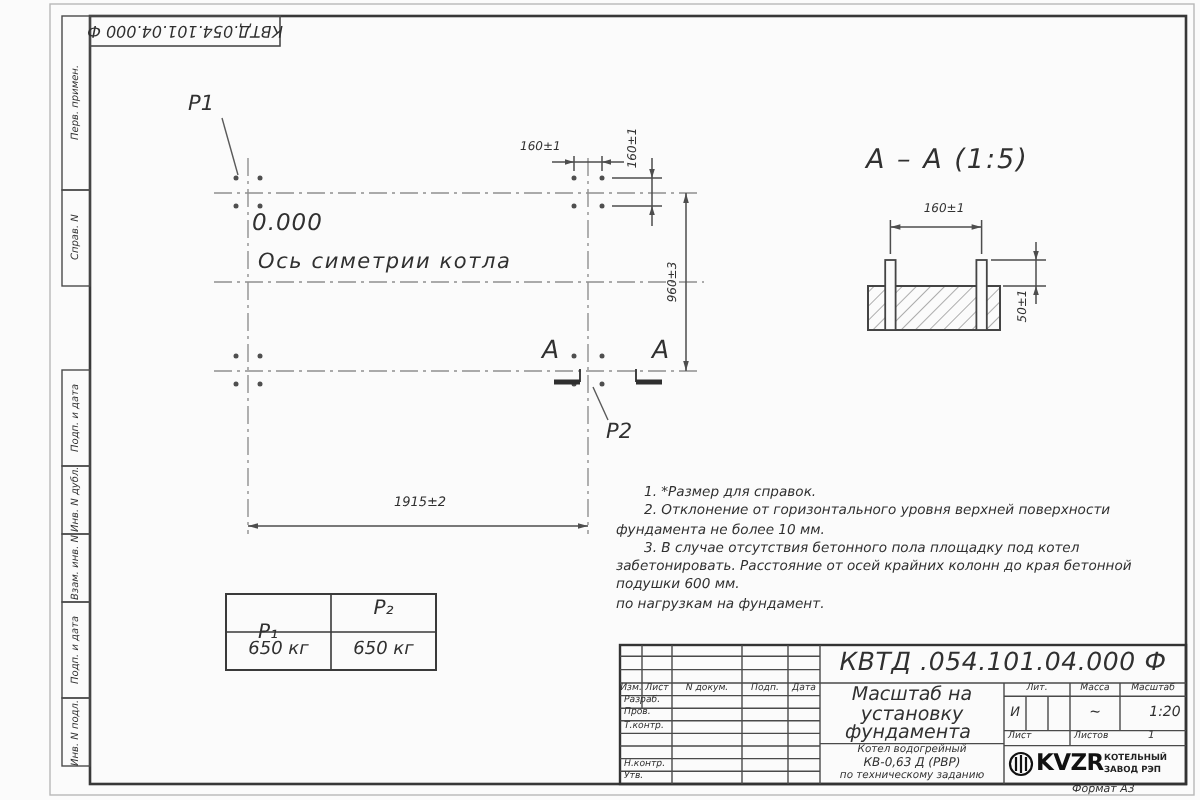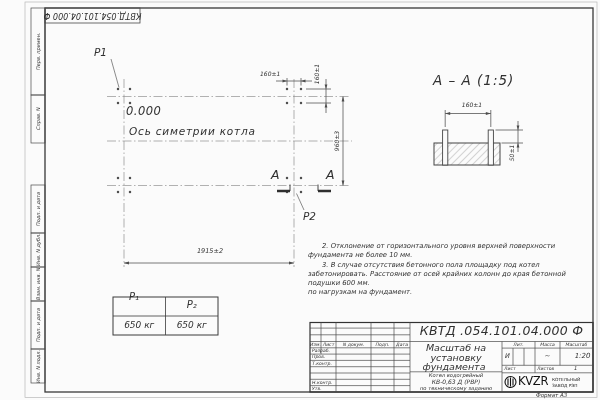--- a/index.html
+++ b/index.html
@@ -1,21 +1,21 @@
 <!DOCTYPE html>
 <html><head>
 <meta charset="utf-8">
 <style>
   html,body{margin:0;padding:0}
   body{width:600px;height:400px;position:relative;background:#fbfbfb;
        font-family:"DejaVu Sans",sans-serif;overflow:hidden}
   svg.geom{position:absolute;left:0;top:0}
   .t{position:absolute;font-style:italic;color:#303030;white-space:nowrap;line-height:1}
   .c{text-align:center}
-  .b{font-weight:normal;font-style:normal}
+  .b{font-weight:bold;font-style:normal}
   .rot{transform:rotate(-90deg);transform-origin:center}
   .vt{position:absolute;display:flex;align-items:center;justify-content:center;
       writing-mode:vertical-rl;transform:rotate(180deg);font-size:5px;font-style:italic;
       color:#333;white-space:nowrap}
   .flip{display:flex;align-items:center;justify-content:center;transform:rotate(180deg)}
   .nl{font-size:6.8px;font-style:italic;line-height:9.3px;color:#303030;white-space:nowrap}
   .ind{padding-left:14px}
   #notes{position:absolute;left:308px;top:242px;width:262px}
 </style>
 </head>
@@ -146,29 +146,30 @@
 <div class="t c rot" style="left:325px;top:137px;width:26px;height:8px;font-size:6px">960±3</div>
 <div class="t c" style="left:192px;top:248px;width:36px;font-size:6.5px">1915±2</div>
 <div class="t" style="left:271px;top:169px;font-size:12.5px">А</div>
 <div class="t" style="left:326px;top:169px;font-size:12.5px">А</div>
 
 <div class="t" style="left:433px;top:74px;font-size:13.5px;letter-spacing:1px">А – А (1:5)</div>
 <div class="t c" style="left:452px;top:102px;width:40px;font-size:6px">160±1</div>
 <div class="t c rot" style="left:500px;top:149px;width:26px;height:8px;font-size:6px">50±1</div>
 
 <div id="notes">
+  <div class="nl ind">1. *Размер для справок.</div>
   <div class="nl ind">2. Отклонение от горизонтального уровня верхней поверхности</div>
   <div class="nl">фундамента не более 10 мм.</div>
   <div class="nl ind">3. В случае отсутствия бетонного пола площадку под котел</div>
   <div class="nl">забетонировать. Расстояние от осей крайних колонн до края бетонной</div>
   <div class="nl">подушки 600 мм.</div>
   <div class="nl">по нагрузкам на фундамент.</div>
 </div>
 
-<div class="t c" style="left:113px;top:292px;width:42px;font-size:10px">Р₁</div>
+<div class="t c" style="left:113px;top:312px;width:42px;font-size:10px">Р₁</div>
 <div class="t c" style="left:165.5px;top:300px;width:52.5px;font-size:10px">Р₂</div>
 <div class="t c" style="left:113px;top:321px;width:52.5px;font-size:9px">650 кг</div>
 <div class="t c" style="left:165.5px;top:321px;width:52.5px;font-size:9px">650 кг</div>
 
 <div class="t c" style="left:410px;top:325px;width:183px;font-size:12.5px;letter-spacing:.3px">КВТД .054.101.04.000  Ф</div>
 <div class="t c" style="left:410px;top:343px;width:92px;font-size:9.5px">Масштаб на</div>
 <div class="t c" style="left:410px;top:352.5px;width:92px;font-size:9.5px">установку</div>
 <div class="t c" style="left:410px;top:362px;width:88px;font-size:9.5px">фундамента</div>
 <div class="t c" style="left:410px;top:373.2px;width:92px;font-size:5.2px">Котел водогрейный</div>
 <div class="t c" style="left:410px;top:379.2px;width:92px;font-size:6px">КВ-0,63 Д (РВР)</div>

